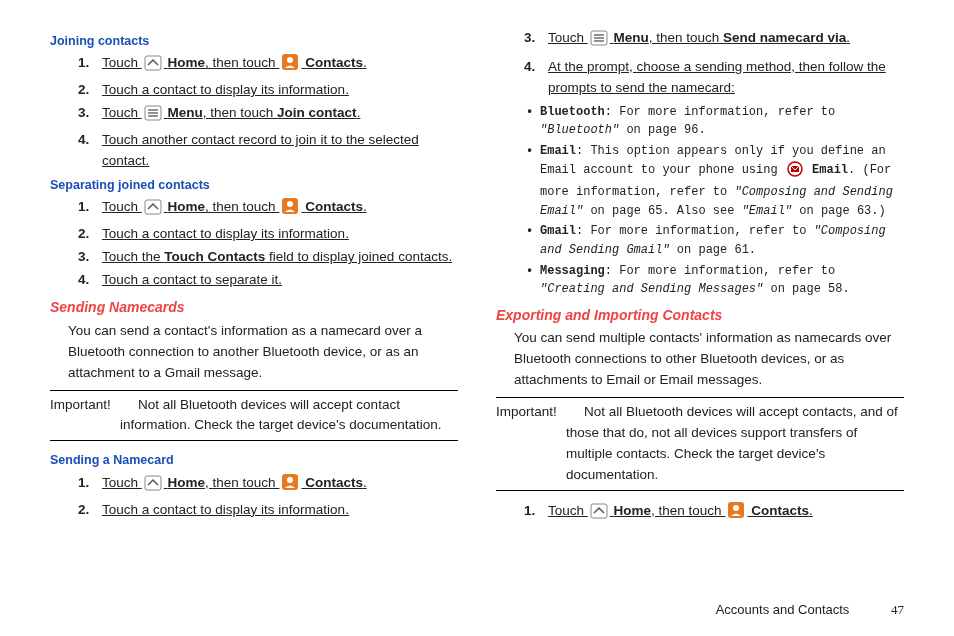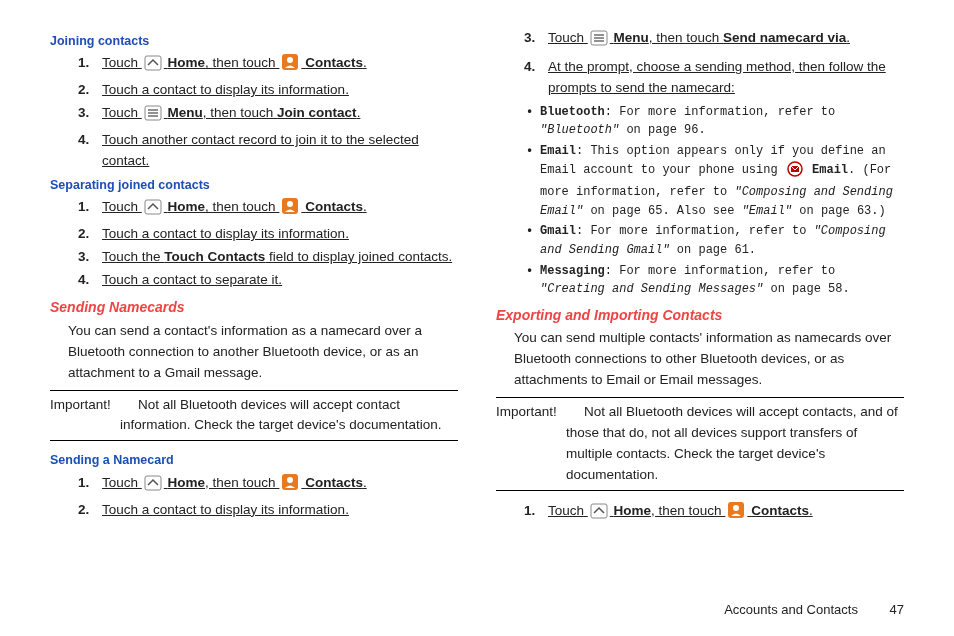--- a/index.html
+++ b/index.html
@@ -91,21 +91,21 @@
     display: inline-block;
     vertical-align: -4px;
     margin: 0 2px;
   }
   .footer {
     position: absolute;
     bottom: 16px;
     right: 50px;
     font-size: 13px;
   }
-  .footer .pg { margin-left: 28px; }
+  .footer .pg { margin-left: 38px; font-family: Liberation Serif, serif; }
 </style>
 </head>
 <body>
 
 <div class="cols">
 
   <div class="h-blue-bold">Joining contacts</div>
   <ol class="steps">
     <li>
       <span>Touch </span><span class="icon"><svg width="18" height="16">

